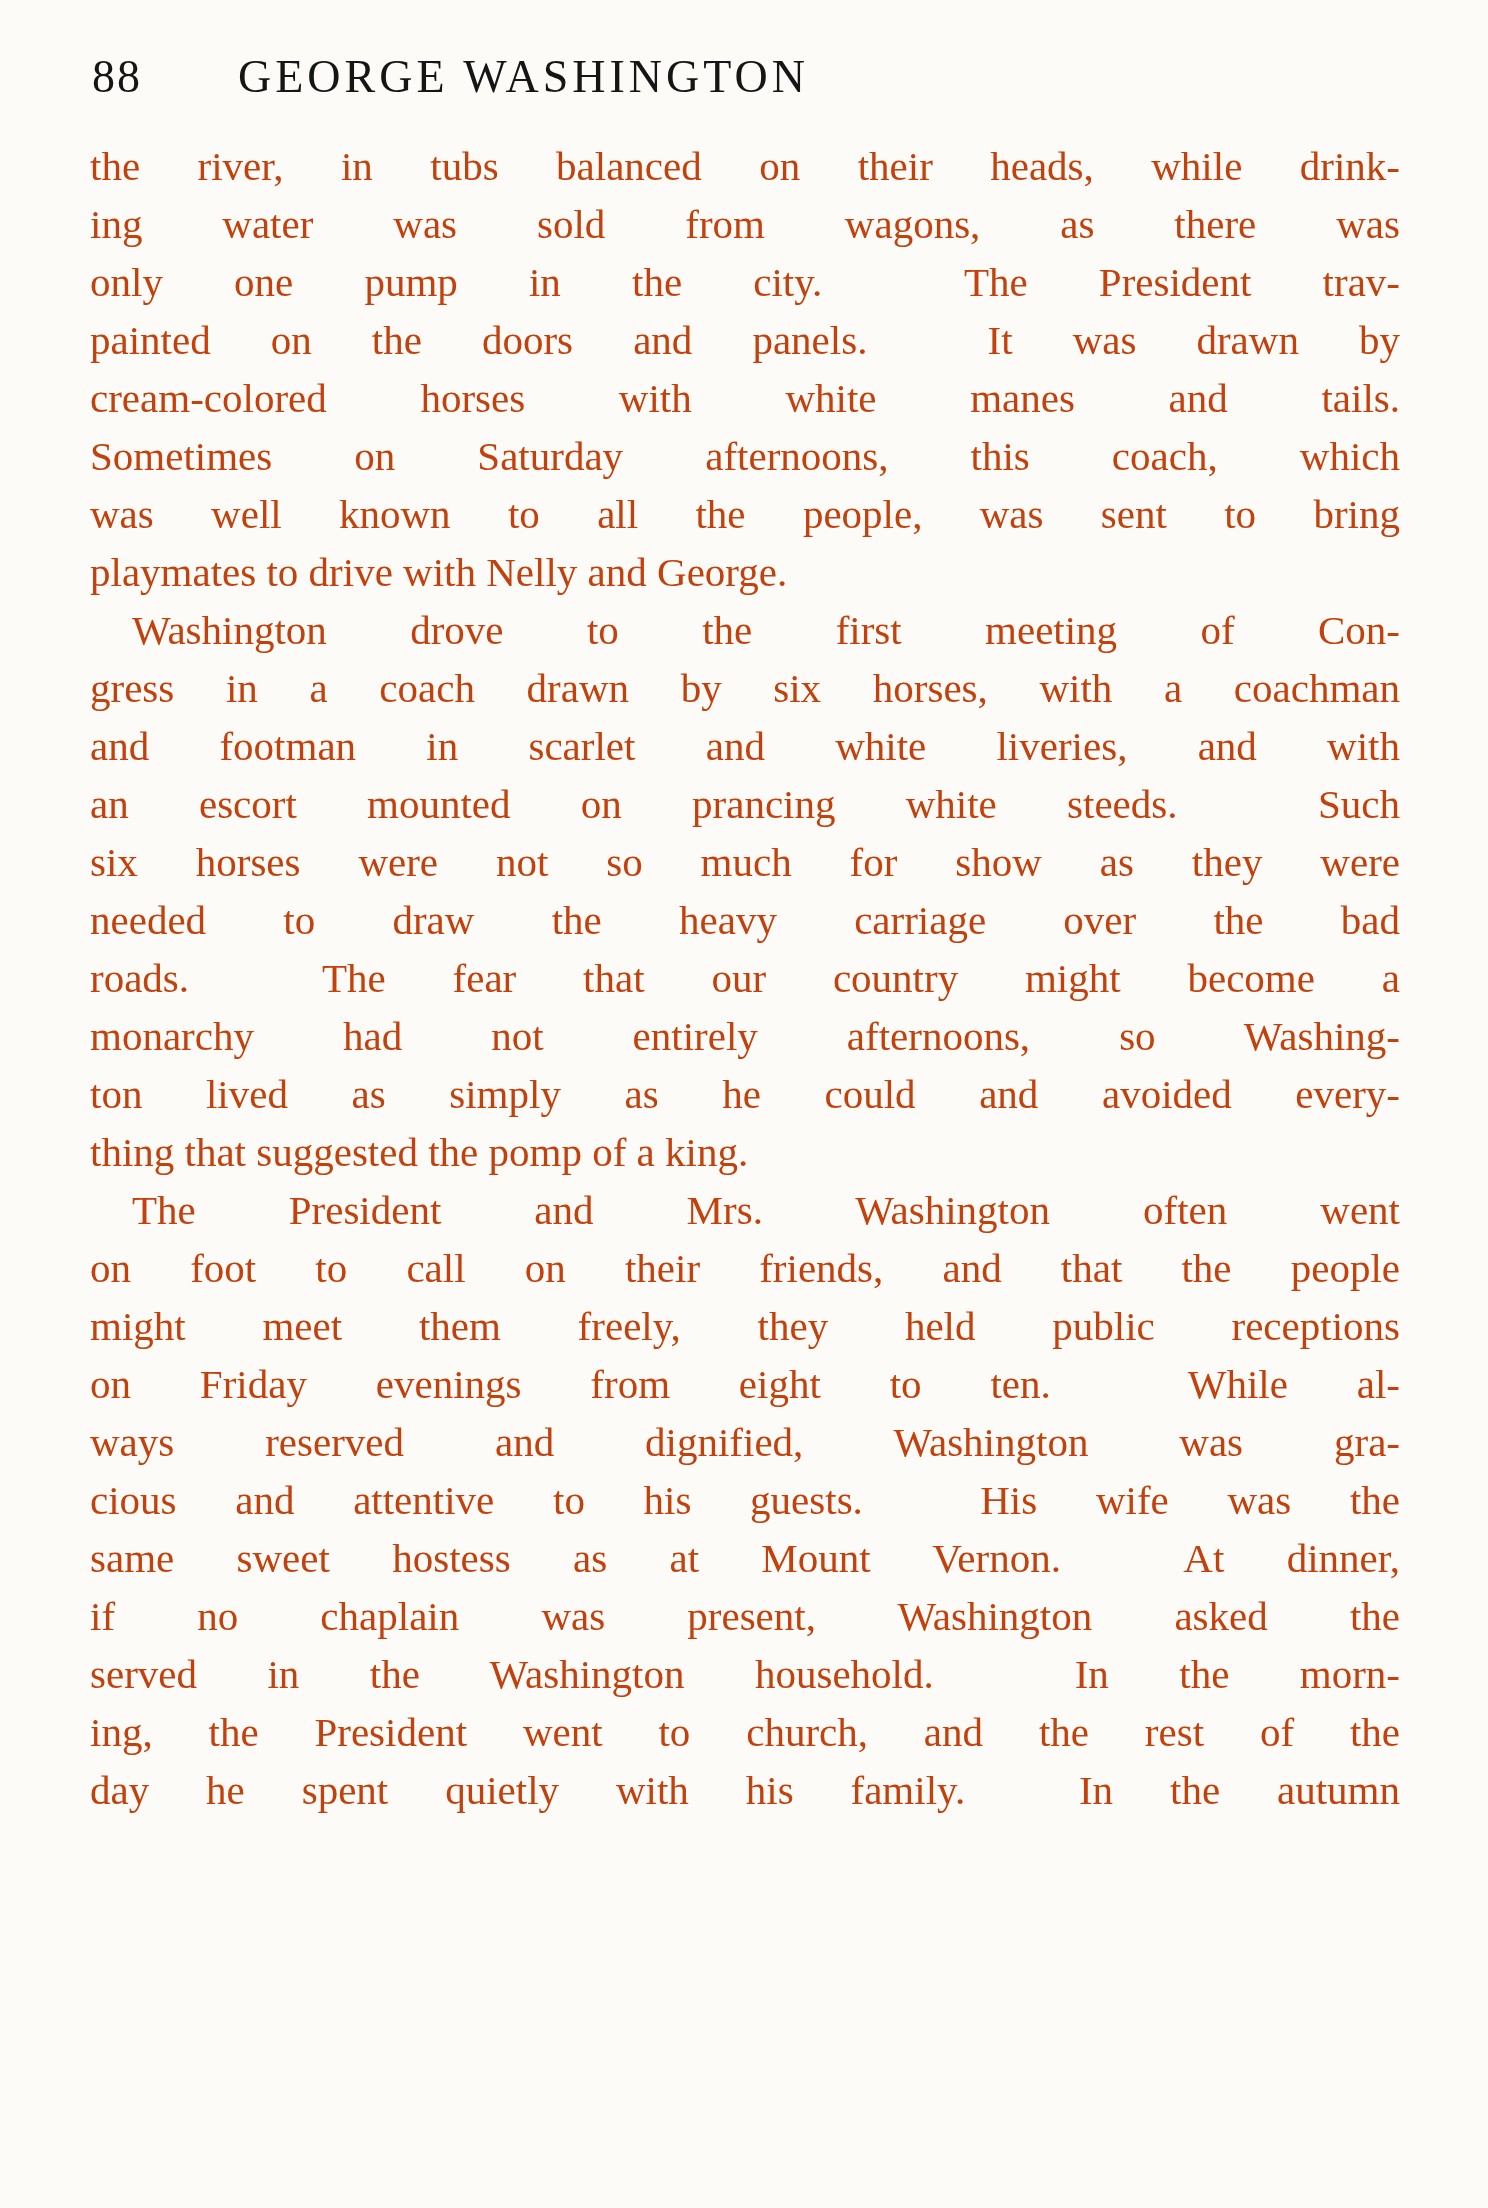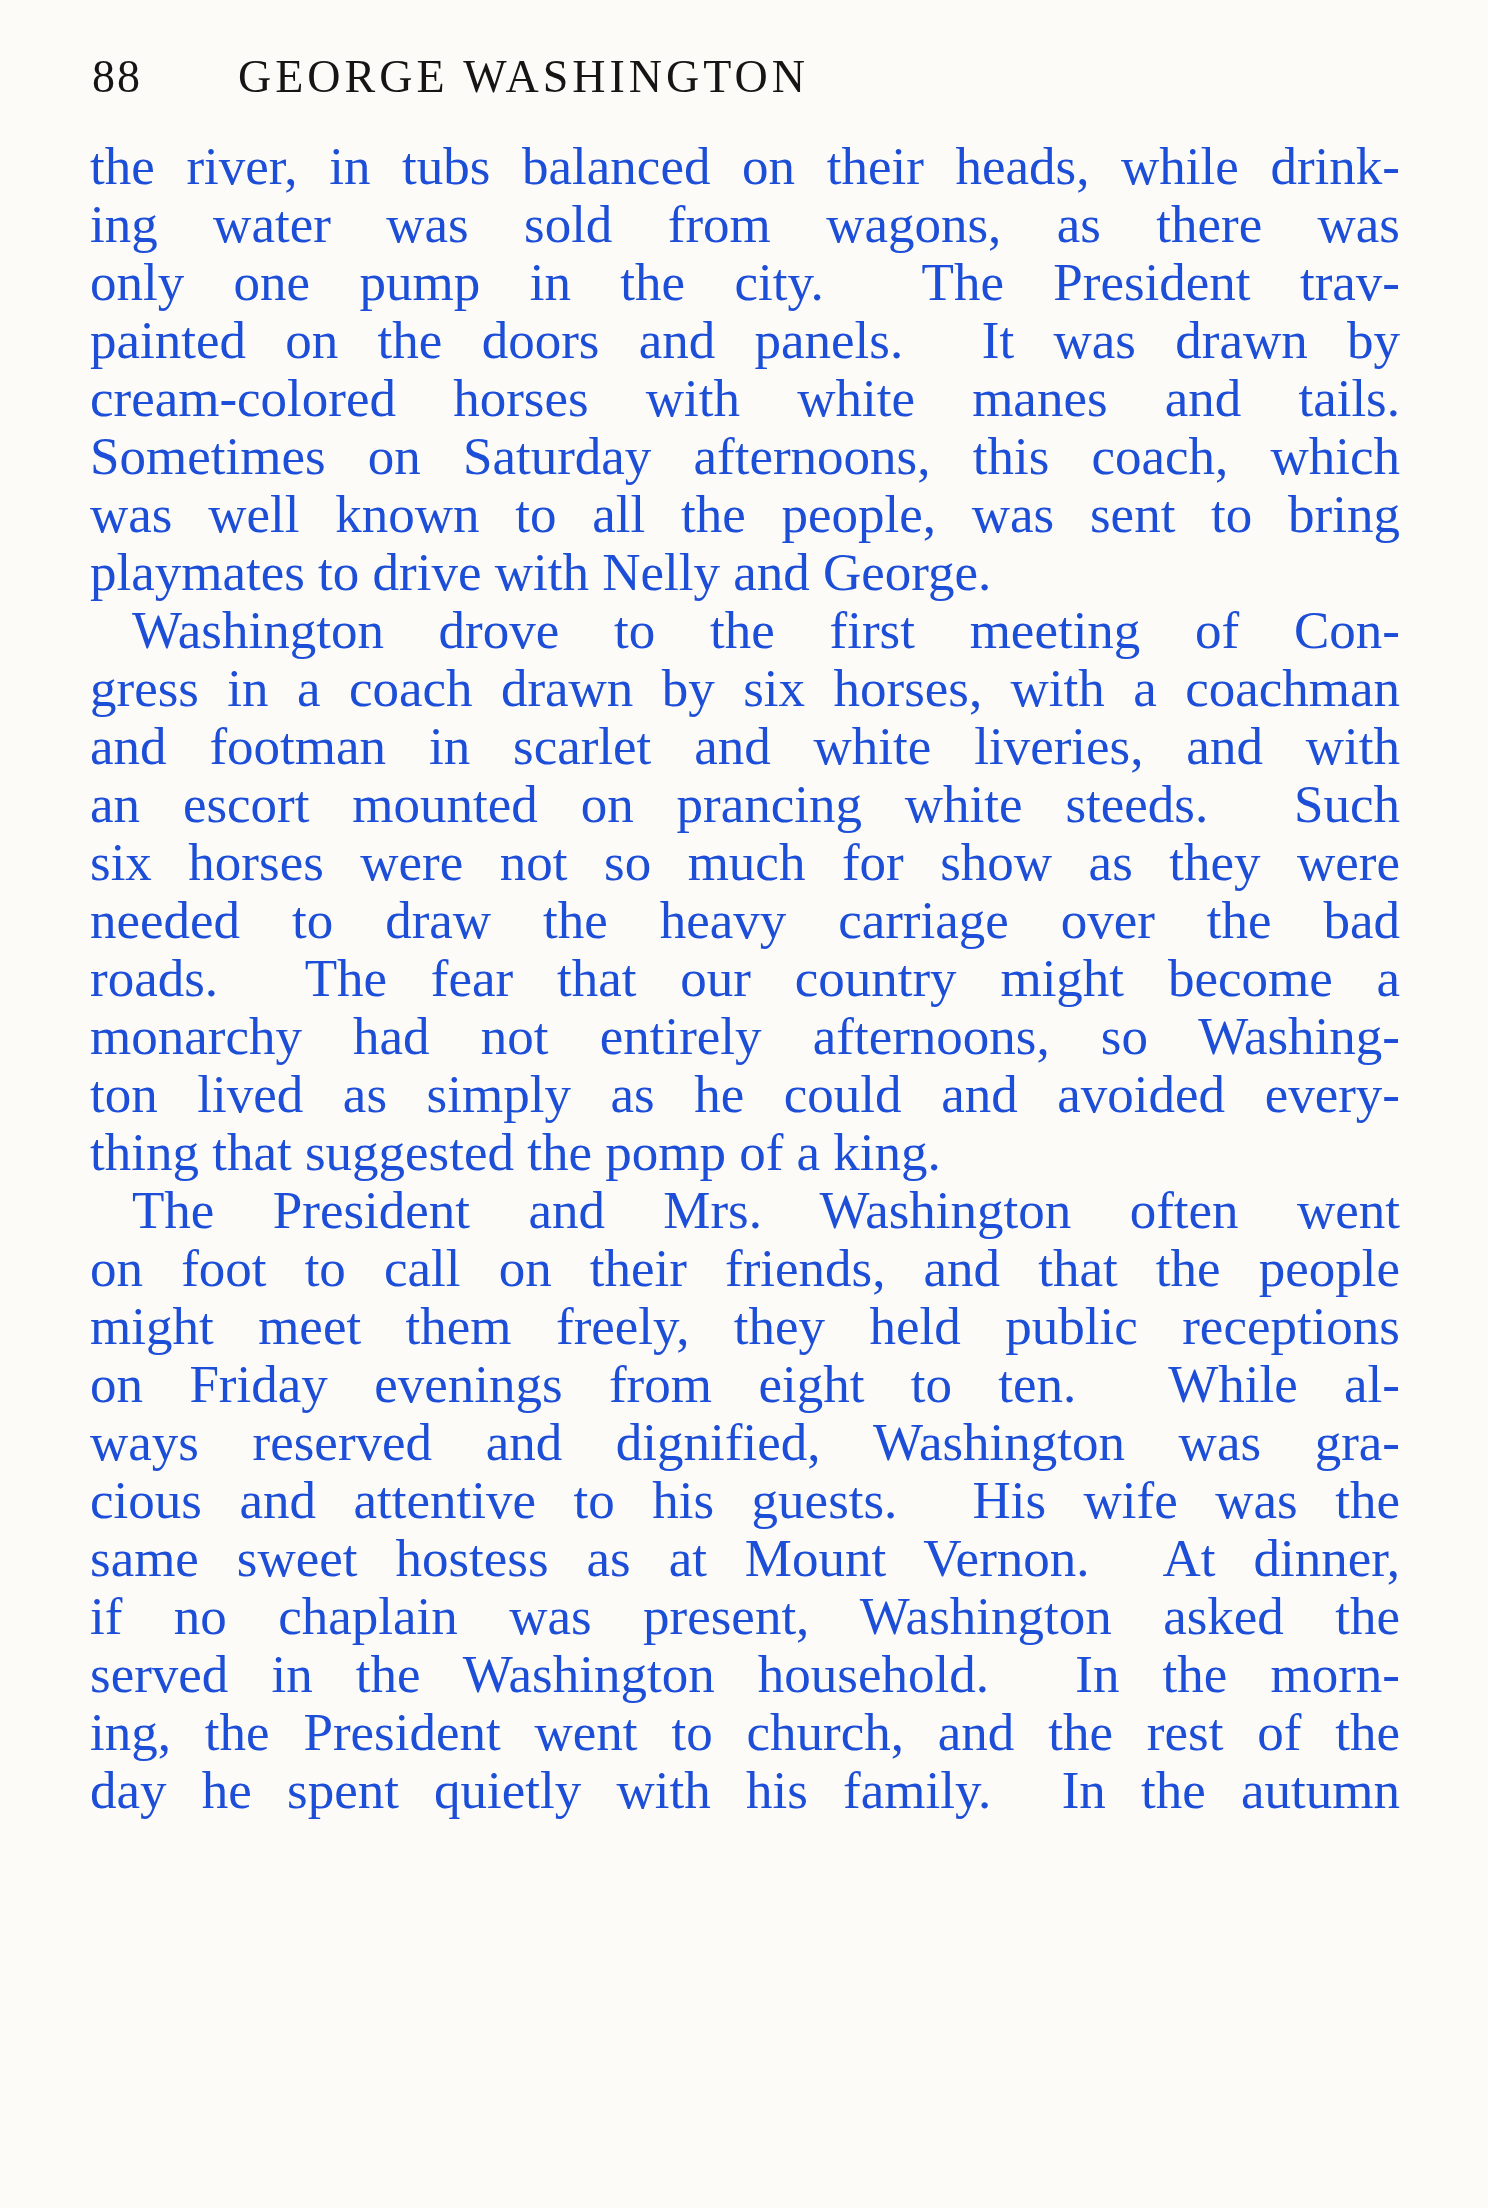--- a/index.html
+++ b/index.html
@@ -33,23 +33,23 @@
   }
 
   .running-title {
     margin-left: 96px;
     letter-spacing: 4px;
   }
 
   .text-block {
     margin-top: 34px;
     padding: 0 88px 0 90px;
-    font-size: 53px;
+    font-size: 41px;
     line-height: 58px;
-    color: #1d4ed8;
+    color: #c2410c;
   }
 
   .paragraph { margin: 0; }
 
   .line {
     text-align: justify;
     text-align-last: justify;
     white-space: pre-wrap;
   }
 

